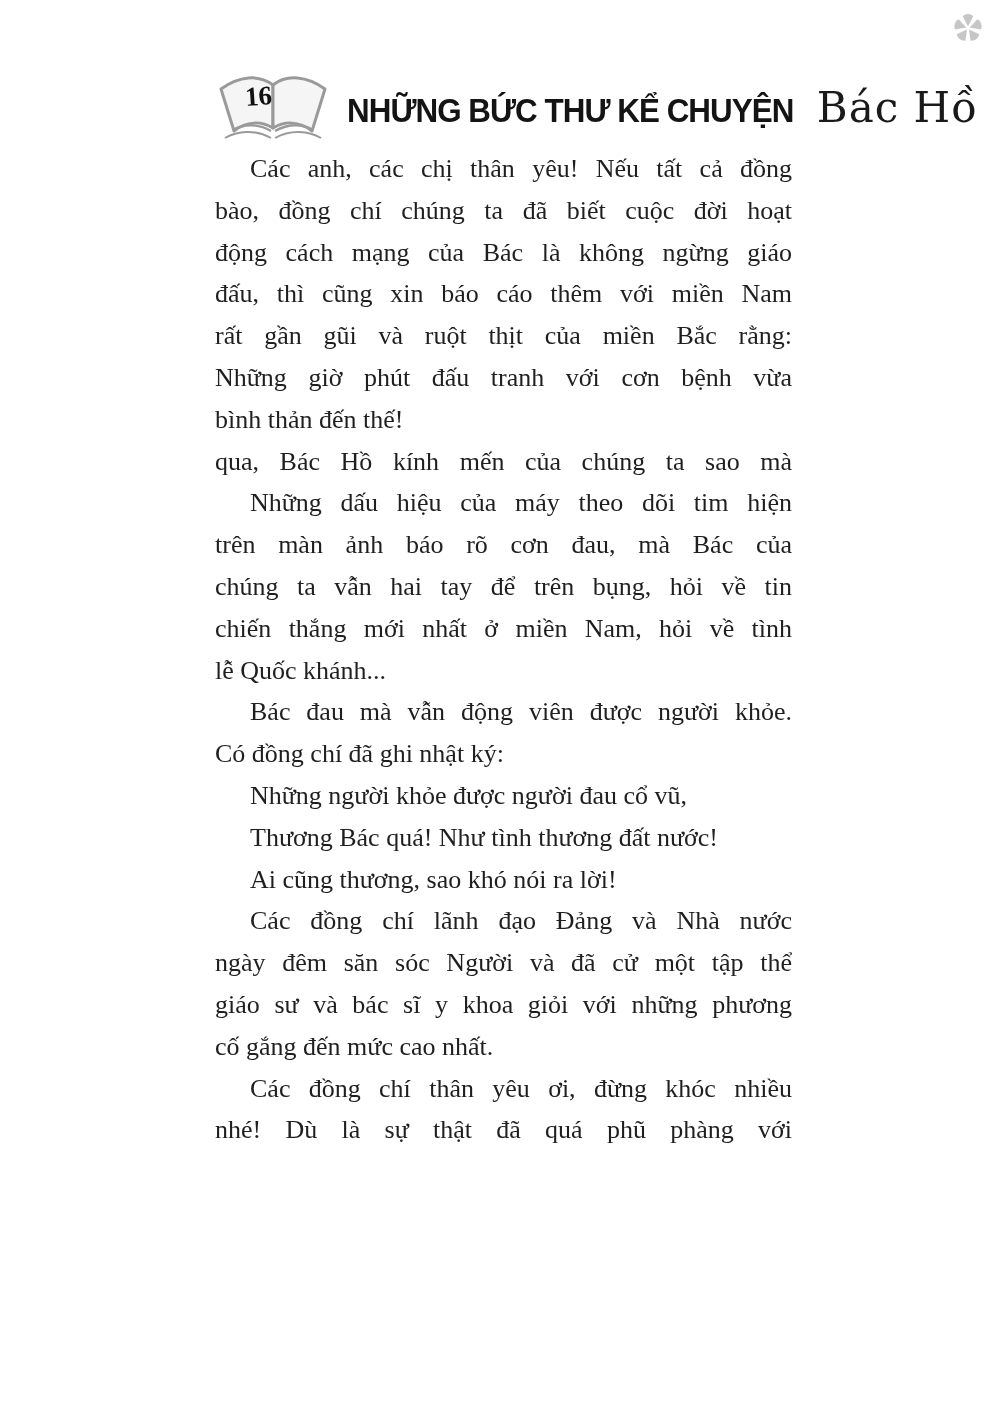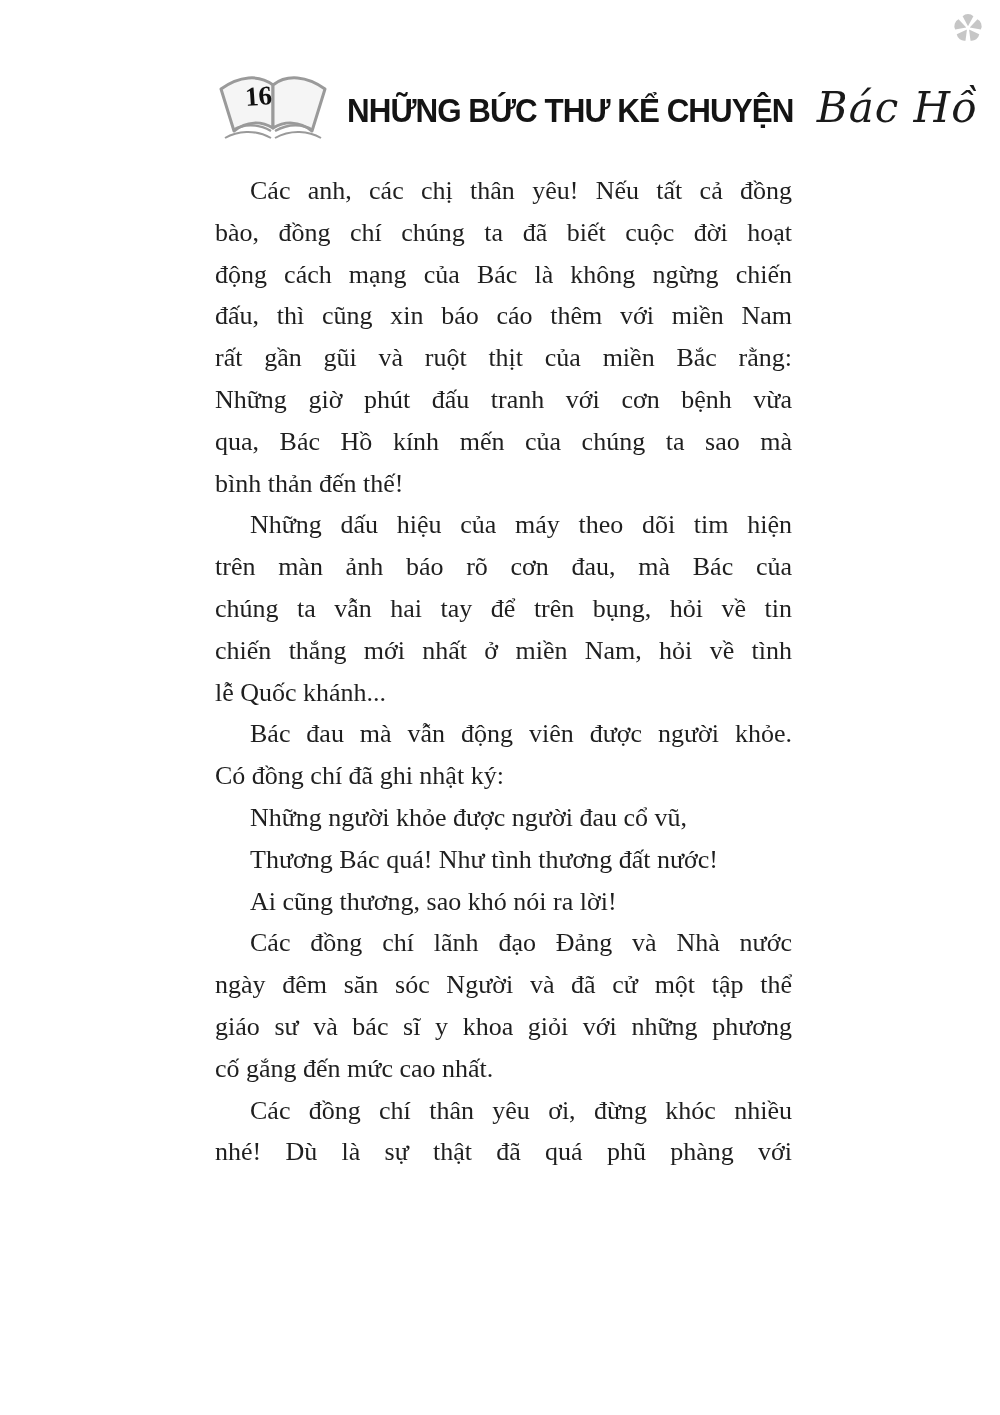--- a/index.html
+++ b/index.html
@@ -50,29 +50,28 @@
     font-family:"Liberation Sans","DejaVu Sans",sans-serif;
     font-weight:700;
     font-size:33px;
     letter-spacing:-1px;
     color:#141414;
     transform:scaleX(0.95);
     transform-origin:left center;
   }
   .header-script{
     font-family:"DejaVu Serif","Liberation Serif",serif;
-    font-style:italic;
     font-size:42px;
     color:#1a1a1a;
     letter-spacing:1px;
   }
   
   .body-text{
     position:absolute;
-    left:215px;top:170px;
+    left:215px;top:148px;
     width:577px;
   }
   .para{margin:0;}
   .line{
     font-size:26px;
     line-height:41.8px;
     text-align:left;
     overflow:hidden;
     max-height:41.8px;
   }
@@ -119,26 +118,26 @@
     <div class="header-titles">
       <span class="header-title">NHỮNG BỨC THƯ KỂ CHUYỆN</span>
       <span class="header-script">Bác Hồ</span>
     </div>
   </div>
 
   <div class="body-text">
       <div class="para prose">
         <div class="line justify indent">Các anh, các chị thân yêu! Nếu tất cả đồng</div>
         <div class="line justify">bào, đồng chí chúng ta đã biết cuộc đời hoạt</div>
-        <div class="line justify">động cách mạng của Bác là không ngừng chiến</div>
+        <div class="line justify">động cách mạng của Bác là không ngừng giáo</div>
         <div class="line justify">đấu, thì cũng xin báo cáo thêm với miền Nam</div>
         <div class="line justify">rất gần gũi và ruột thịt của miền Bắc rằng:</div>
         <div class="line justify">Những giờ phút đấu tranh với cơn bệnh vừa</div>
+        <div class="line">bình thản đến thế!</div>
         <div class="line justify">qua, Bác Hồ kính mến của chúng ta sao mà</div>
-        <div class="line">bình thản đến thế!</div>
       </div>
       <div class="para prose">
         <div class="line justify indent">Những dấu hiệu của máy theo dõi tim hiện</div>
         <div class="line justify">trên màn ảnh báo rõ cơn đau, mà Bác của</div>
         <div class="line justify">chúng ta vẫn hai tay để trên bụng, hỏi về tin</div>
         <div class="line justify">chiến thắng mới nhất ở miền Nam, hỏi về tình</div>
         <div class="line">lễ Quốc khánh...</div>
       </div>
       <div class="para prose">
         <div class="line justify indent">Bác đau mà vẫn động viên được người khỏe.</div>

